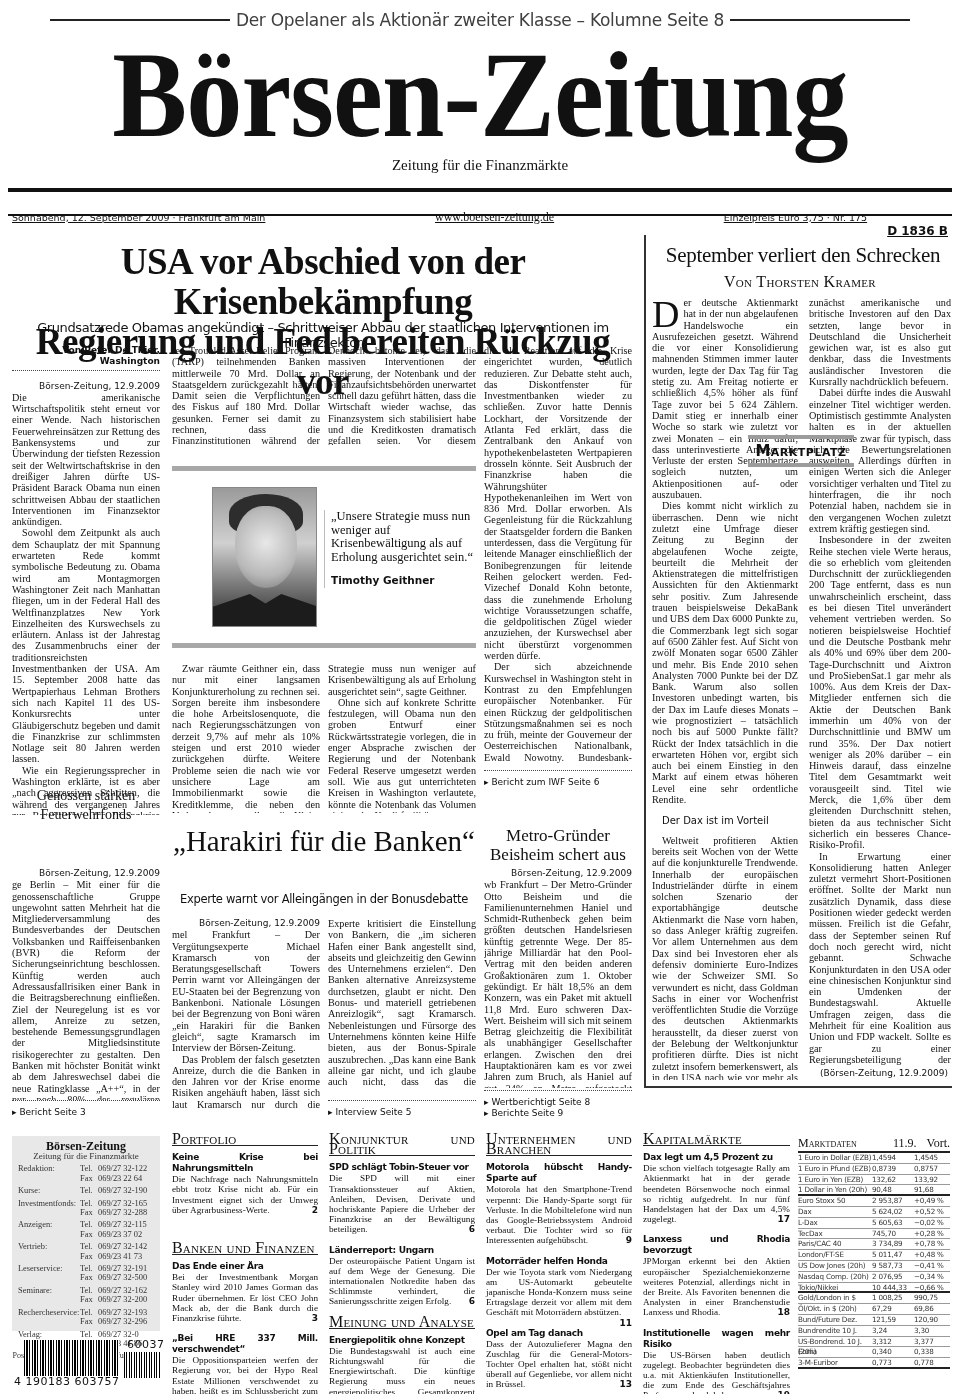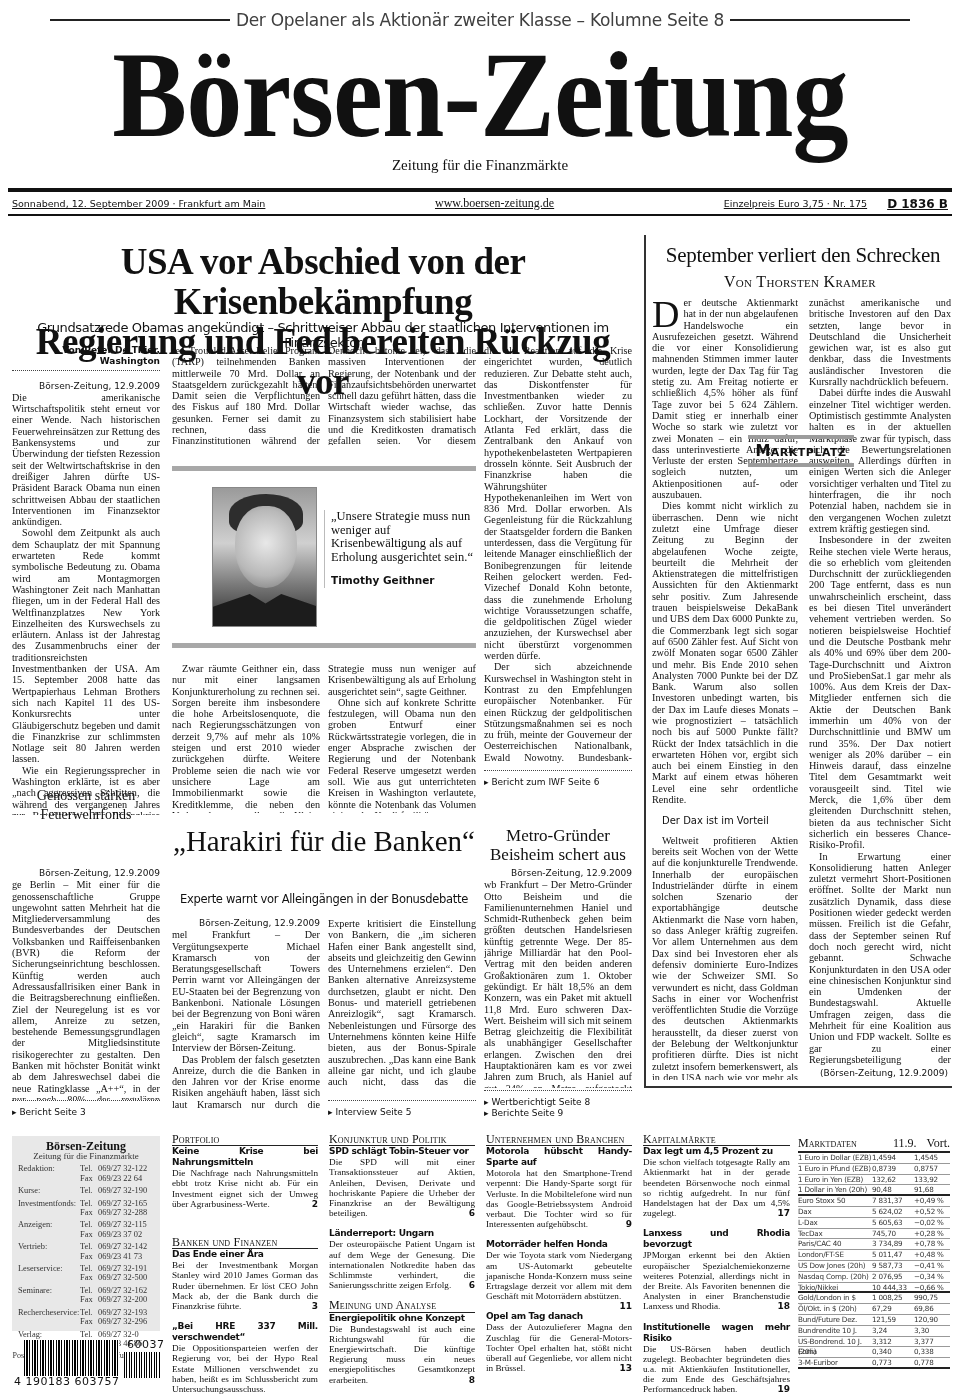--- a/index.html
+++ b/index.html
@@ -8,21 +8,21 @@
   .teaser { position: absolute; top: 10px; left: 50px; width: 860px; display: flex; align-items: center; }
   .teaser .line { flex: 1; height: 2px; background: #222; }
   .teaser span { color: #404040; font-family: "DejaVu Sans", sans-serif; font-size: 17px; padding: 0 6px; white-space: nowrap; letter-spacing: -0.3px; }
   .masthead { position: absolute; top: 30px; left: 0; width: 960px; text-align: center; font-family: "Liberation Serif", serif; font-weight: bold; font-size: 122px; line-height: 130px; letter-spacing: -1px; transform: scaleX(0.92); }
   .tagline { position: absolute; top: 157px; left: 0; width: 960px; text-align: center; font-size: 15px; }
   .rule-thick { position: absolute; left: 8px; width: 944px; height: 4px; background: #111; }
   .rule-thin { position: absolute; left: 8px; width: 944px; height: 2px; background: #111; }
   .dateline { position: absolute; top: 196px; left: 12px; width: 936px; font-size: 10.5px; display: flex; justify-content: space-between; align-items: center; text-decoration: underline; }
   .dateline .d { font-family: "DejaVu Sans", sans-serif; font-size: 9.5px; }
   .dateline .url { font-family: "Liberation Serif", serif; font-size: 12px; }
-  .dateline .code { font-family: "DejaVu Sans", sans-serif; font-weight: bold; font-size: 12px; }
+  .dateline .code { font-family: "DejaVu Sans", sans-serif; font-weight: bold; font-size: 12px; margin-top: 28px; }
   h1.lead { position: absolute; top: 242px; left: 8px; width: 630px; text-align: center; font-size: 37px; line-height: 40px; font-weight: bold; letter-spacing: -0.5px; }
   .lead-sub { position: absolute; top: 320px; left: 8px; width: 630px; text-align: center; font-family: "DejaVu Sans", sans-serif; font-size: 13px; letter-spacing: -0.4px; }
   .col { position: absolute; font-size: 10.2px; line-height: 11.3px; text-align: justify; hyphens: auto; }
   .byline { font-family: "DejaVu Sans", sans-serif; font-size: 9px; text-align: right; font-weight: bold; border-bottom: 1px dotted #444; padding-bottom: 2px; margin-bottom: 10px; }
   .src { font-family: "DejaVu Sans", sans-serif; font-size: 9px; text-align: right; }
   .indent { text-indent: 10px; }
   .ref { font-family: "DejaVu Sans", sans-serif; font-size: 9px; border-top: 1px dotted #444; padding-top: 6px; margin-top: 6px; }
   .greybar { position: absolute; height: 5px; background: #a8a8a8; }
   .photo { position: absolute; left: 212px; top: 487px; width: 105px; height: 140px; background: linear-gradient(180deg,#9a9a9a 0%,#d0d0d0 40%,#7a7a7a 70%,#2a2a2a 100%); border:1px solid #888; overflow: hidden; }
   .photo .face { position:absolute; left:22px; top:18px; width:62px; height:82px; border-radius:45% 45% 50% 50%; background: radial-gradient(circle at 50% 45%, #e8e8e8 0%, #b8b8b8 60%, #777 100%); }
@@ -44,21 +44,21 @@
   .contact .s { text-align: center; font-size: 9px; margin-bottom: 3px; }
   .contact table { border-collapse: collapse; width: 100%; }
   .contact td { padding: 0; vertical-align: top; font-size: 8.4px; line-height: 9.4px; }
   .contact .pf { font-size: 8px; text-align: center; margin-top: 3px; white-space: nowrap; margin-left:-6px; margin-right:-6px; }
   .barcode { position: absolute; left: 14px; top: 1340px; width: 146px; height: 48px; }
   .bars { position:absolute; left: 10px; top: 0; width: 95px; height: 36px; background: repeating-linear-gradient(90deg,#000 0 1px,#fff 1px 2px,#000 2px 4px,#fff 4px 5px,#000 5px 6px,#fff 6px 8px); }
   .bars2 { position:absolute; left: 110px; top: 12px; width: 36px; height: 26px; background: repeating-linear-gradient(90deg,#000 0 1px,#fff 1px 2px,#000 2px 3px,#fff 3px 5px); }
   .bc-num { position:absolute; left: 0; top: 35px; font-family:"DejaVu Sans",sans-serif; font-size: 11px; letter-spacing: 0.5px; }
   .bc-add { position:absolute; left: 113px; top: -2px; font-family:"DejaVu Sans",sans-serif; font-size: 11px; letter-spacing: 0.5px; }
   .idx { position: absolute; top: 1134px; font-size: 9.2px; line-height: 10.2px; text-align: justify; }
-  .idx .sec { font-size: 12px; font-variant: small-caps; border-bottom: 1.5px solid #222; padding-bottom: 1px; letter-spacing: 0.2px; }
+  .idx .sec { font-size: 16px; font-variant: small-caps; border-bottom: 1.5px solid #222; padding-bottom: 1px; margin-bottom: 6px; letter-spacing: 0.2px; }
   .idx .it { margin-bottom: 10px; }
   .idx .it b { display: block; font-family: "DejaVu Sans", sans-serif; font-size: 9px; line-height: 11px; letter-spacing: -0.3px; }
   .idx .pg { float: right; font-family: "DejaVu Sans", sans-serif; font-weight: bold; font-size: 9px; }
   .mkt { position: absolute; left: 798px; top: 1136px; width: 152px; font-family: "DejaVu Sans", sans-serif; font-size: 7.2px; color: #333; }
   .mkt .hd { display:flex; justify-content: space-between; font-family:"Liberation Serif",serif; font-size: 12px; color:#111; border-bottom: 2px solid #222; }
   .mkt .hd .t { font-variant: small-caps; }
   .mkt .row { display: grid; grid-template-columns: 1fr 42px 36px; border-bottom: 1px solid #999; height: 10.8px; line-height: 10.8px; letter-spacing: -0.2px; }
   .mkt .row span:nth-child(2), .mkt .row span:nth-child(3) { text-align: left; }
   .mkt .row.sep { border-bottom: 2px solid #222; }
 </style>
@@ -353,21 +353,21 @@
         <span>132,62</span>
         <span>133,92</span>
       </div>
       <div class="row sep">
         <span>1 Dollar in Yen (20h)</span>
         <span>90,48</span>
         <span>91,68</span>
       </div>
       <div class="row">
         <span>Euro Stoxx 50</span>
-        <span>7 831,37</span>
+        <span>2 953,87</span>
         <span>+0,49 %</span>
       </div>
       <div class="row">
         <span>Dax</span>
         <span>5 624,02</span>
         <span>+0,52 %</span>
       </div>
       <div class="row">
         <span>L-Dax</span>
         <span>5 605,63</span>

